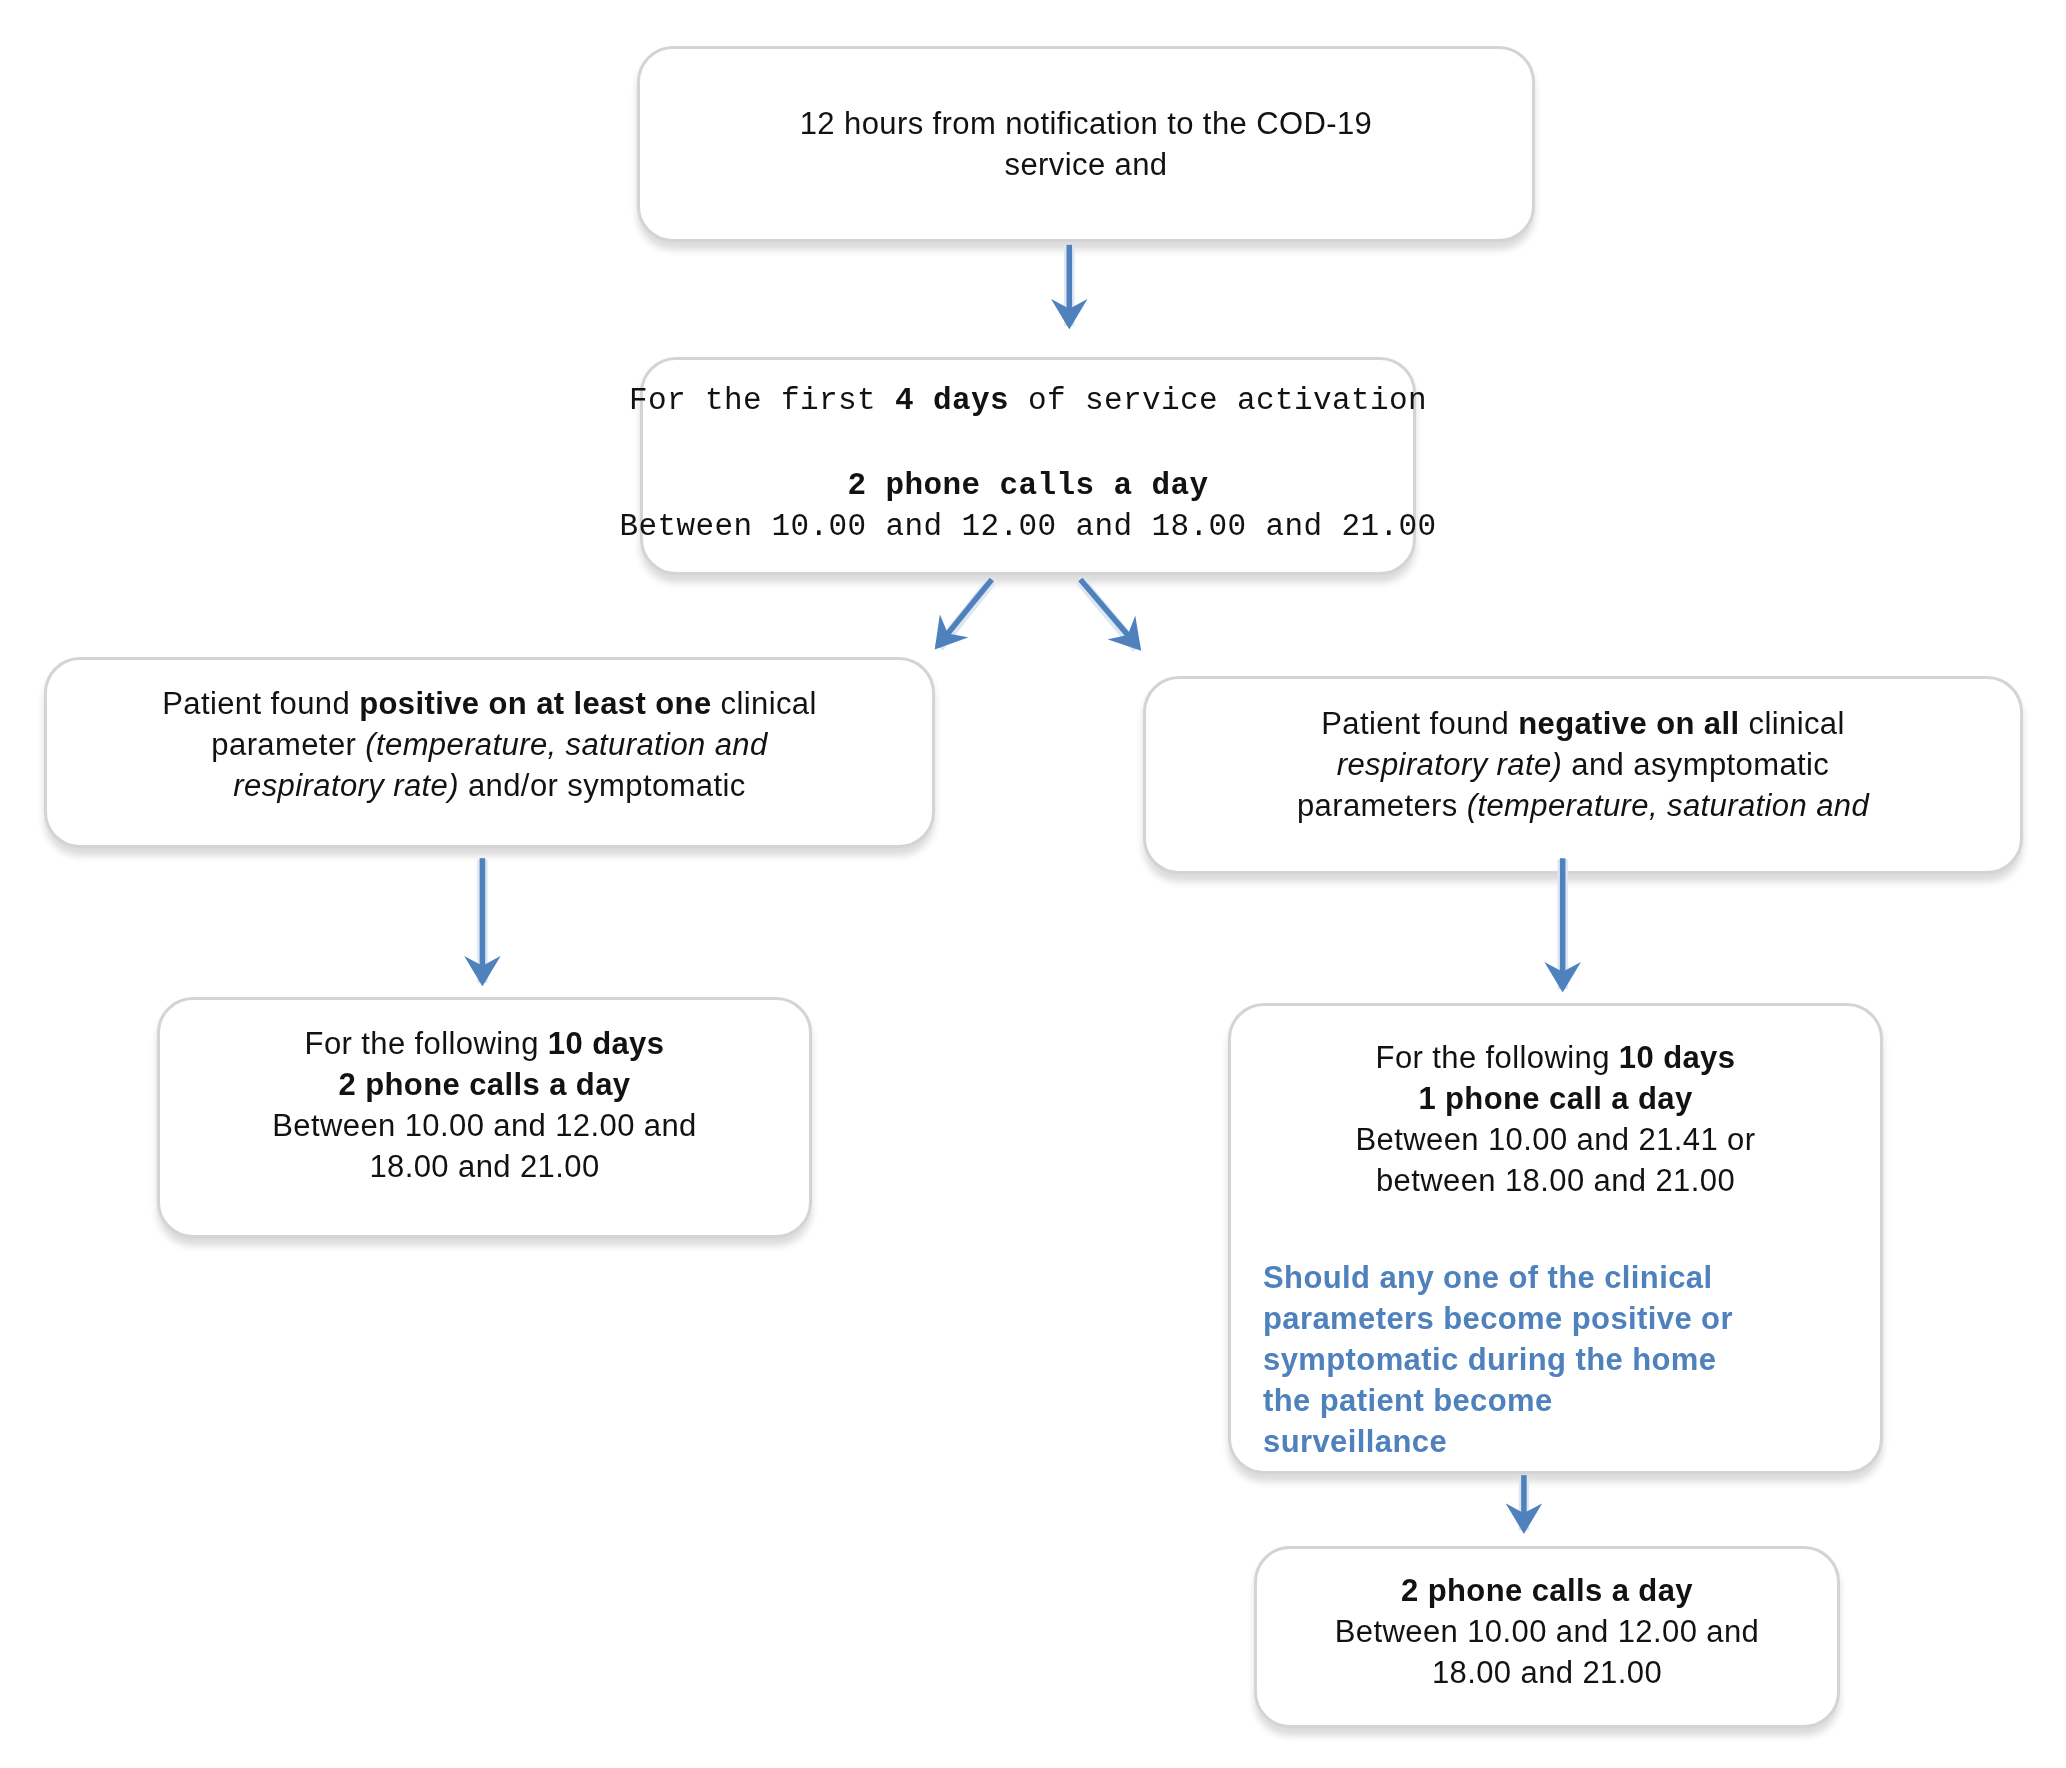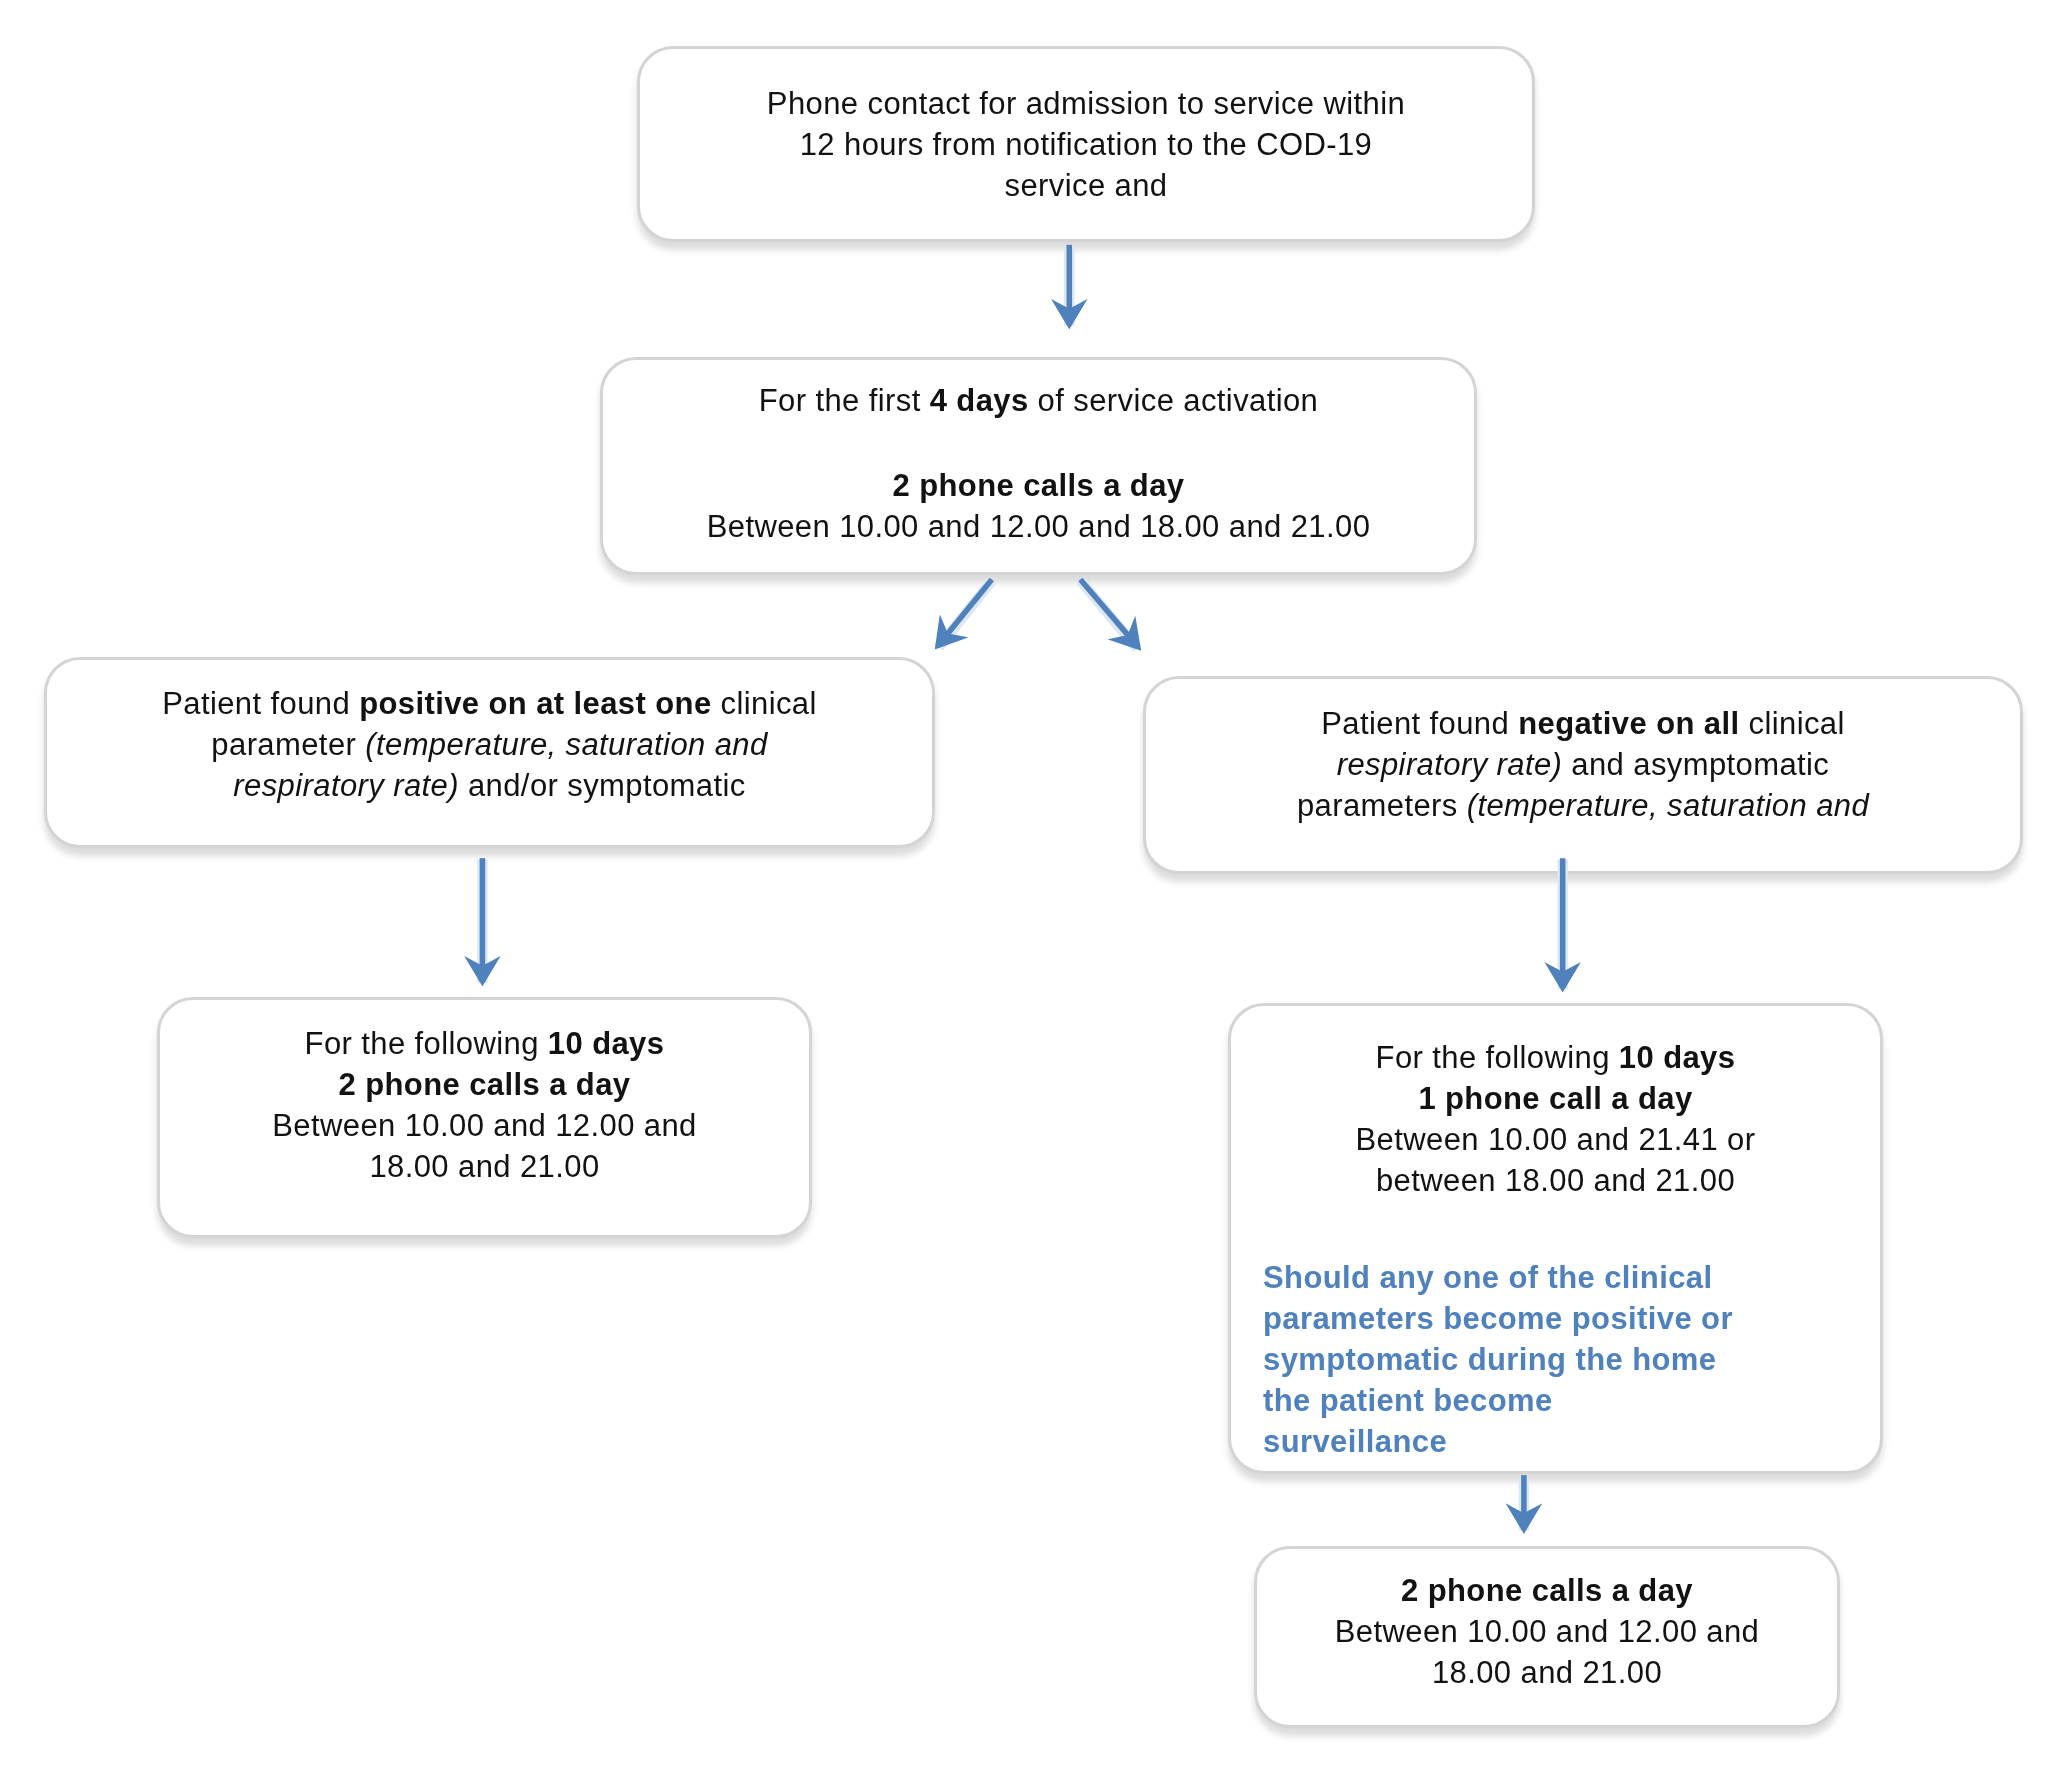--- a/index.html
+++ b/index.html
@@ -31,21 +31,21 @@
     font-size: 31px;
     line-height: 41px;
     letter-spacing: 0.4px;
   }
   .ln { white-space: nowrap; }
   .bd { font-weight: bold; }
   .it { font-style: italic; }
   .spacer { height: 44px; }
 
   #box-admission       { left: 637px; top: 46px;   width: 898px; height: 196px; }
-  #box-first4          { left: 600px; top: 357px;  width: 877px; height: 218px; padding-bottom: 4.9px; }
+  #box-first4          { left: 640px; top: 357px;  width: 776px; height: 218px; padding-bottom: 4.9px; font-family: Liberation Mono, monospace; }
   #box-positive        { left: 44px;   top: 657px; width: 891px; height: 191px; padding-bottom: 17px; }
   #box-negative        { left: 1143px; top: 676px; width: 880px; height: 198px; padding-bottom: 21px; }
   #box-follow-positive { left: 157px;  top: 997px; width: 655px; height: 241px; padding-bottom: 24.6px; }
   #box-follow-negative {
     left: 1228px; top: 1003px; width: 655px; height: 471px;
     justify-content: flex-start; padding-top: 31px;
   }
   #box-final           { left: 1254px; top: 1546px; width: 586px;  height: 182px; padding-bottom: 11px; }
 
   .note-block {
@@ -65,21 +65,20 @@
   }
   #arrows line.shaft { stroke: #4f81bd; stroke-width: 9; }
   #arrows line.halo  { stroke: #dde7f3; stroke-width: 17; }
 </style>
 </head>
 <body>
 
 <div id="canvas">
 
   <div class="box" id="box-admission">
-    <div class="ln">Phone contact for admission to service within</div>
     <div class="ln">12 hours from notification to the  COD-19</div>
     <div class="ln">service and</div>
   </div>
 
   <div class="box" id="box-first4">
     <div class="ln"><span>For the first </span><span class="bd">4 days</span><span> of service activation</span></div>
     <div class="ln spacer"></div>
     <div class="ln bd">2 phone calls a day</div>
     <div class="ln">Between 10.00 and 12.00 and 18.00 and 21.00</div>
   </div>

